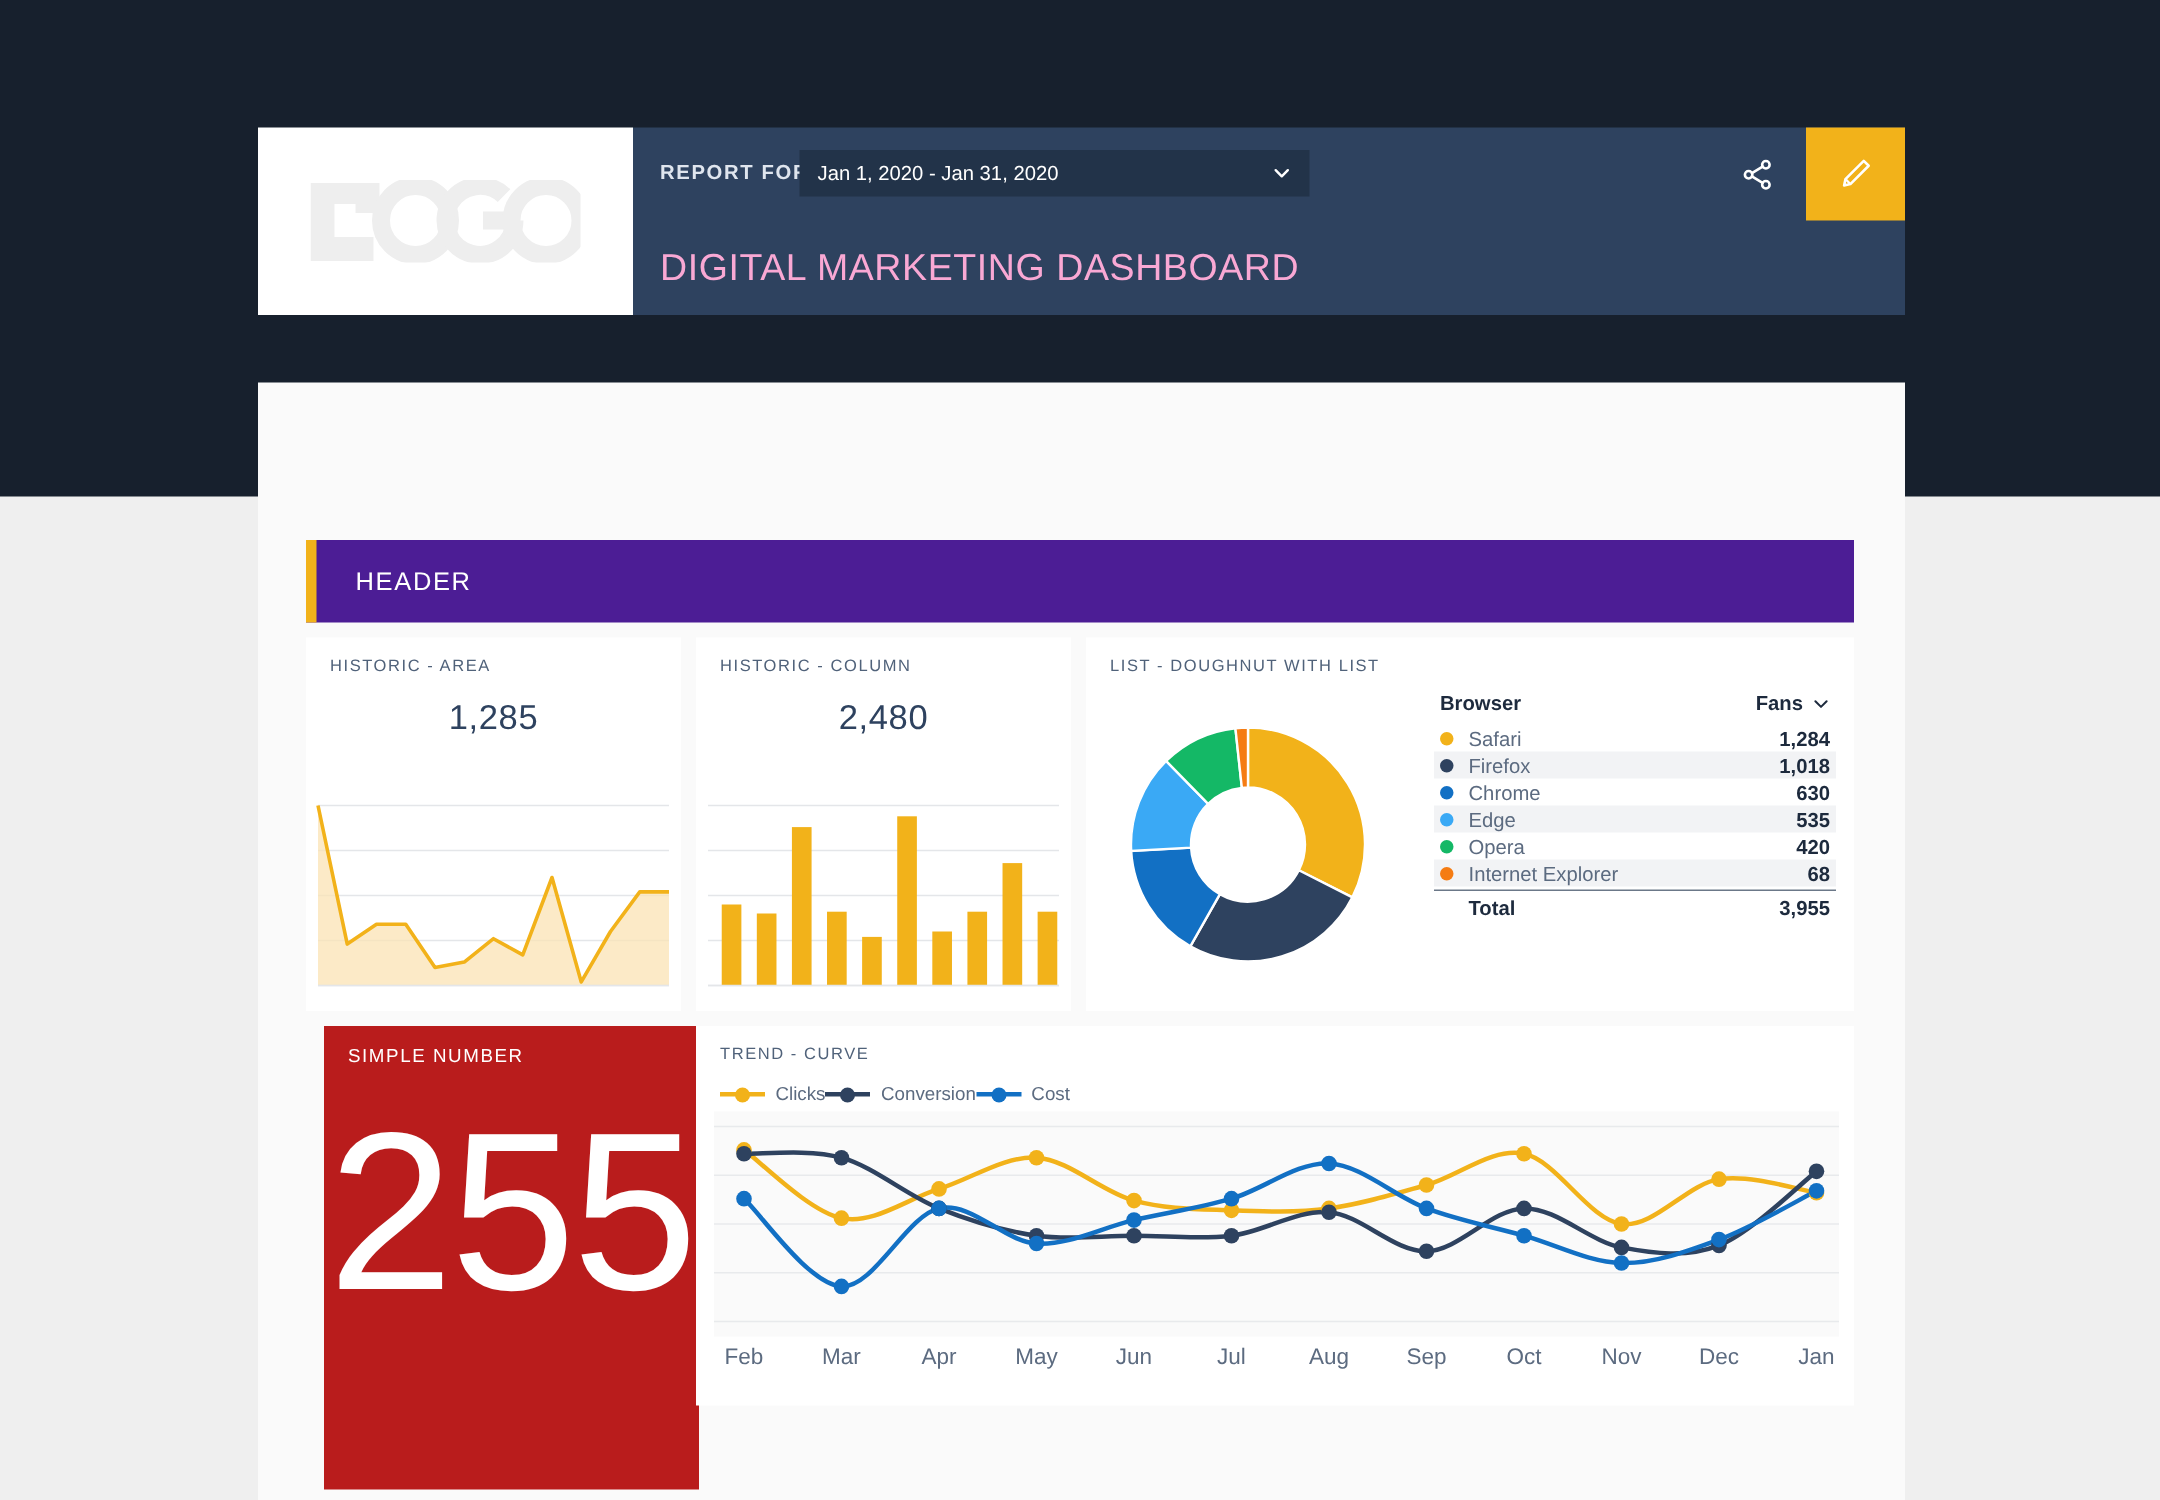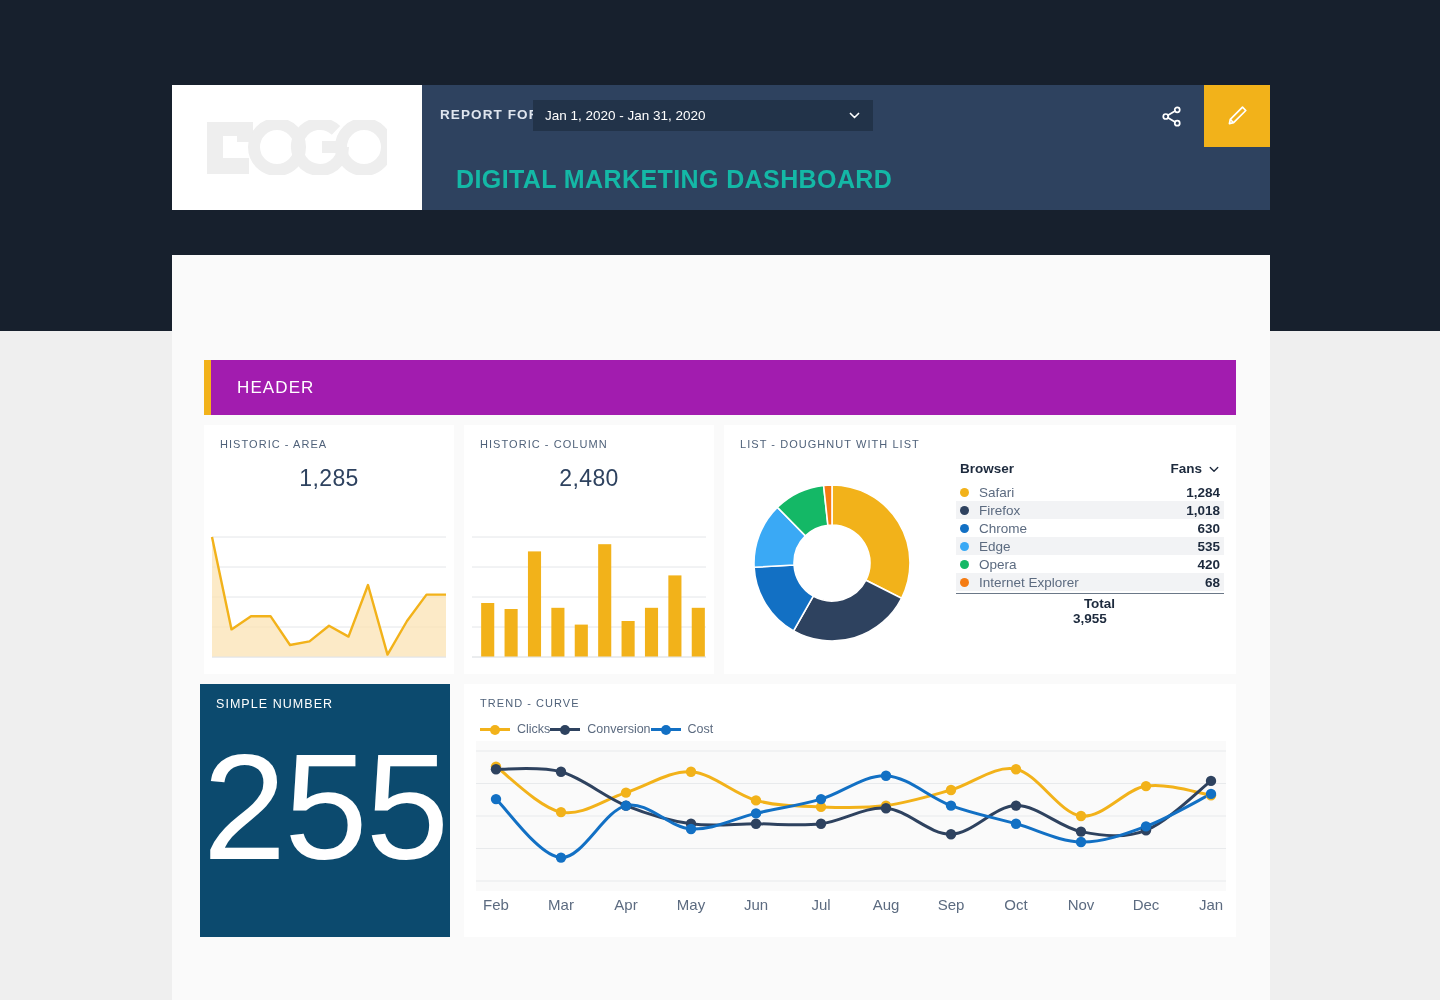--- a/index.html
+++ b/index.html
@@ -46,47 +46,47 @@
     position: absolute; right: 66px; top: 0; width: 65px; height: 62px;
     display: flex; align-items: center; justify-content: center; cursor: pointer;
   }
   .edit-btn {
     position: absolute; right: 0; top: 0; width: 66px; height: 62px;
     background: #f2b21a; display: flex; align-items: center; justify-content: center; cursor: pointer;
   }
 
   .title-row { position: absolute; left: 0; top: 62px; width: 848px; height: 63px; }
   .dash-title {
-    position: absolute; left: 34px; top: 50%; transform: translateY(-50%);
-    color: #14b8a6; font-size: 25px; font-weight: 700; letter-spacing: 0.4px;
+    position: absolute; left: 18px; top: 50%; transform: translateY(-50%);
+    color: #f9a8d4; font-size: 25px; font-weight: 400; letter-spacing: 0.4px;
   }
 
   
   .header-band {
     position: absolute; left: 204px; top: 360px; width: 1032px; height: 55px;
-    background: #a21caf; display: flex; align-items: center;
+    background: #4c1d95; display: flex; align-items: center;
     border-left: 7px solid #f2b21a;
   }
   .header-band-text { color: #ffffff; font-size: 17px; letter-spacing: 1.1px; padding-left: 26px; }
 
   
   .card { position: absolute; background: #ffffff; }
   .card-title {
     position: absolute; left: 16px; top: 13px;
     color: #50627a; font-size: 11px; letter-spacing: 1.05px; font-weight: 500;
   }
   .big-number {
     position: absolute; left: 0; right: 0; top: 40px; text-align: center;
     color: #2e425f; font-size: 23px; font-weight: 400; letter-spacing: 0.4px;
   }
 
   #card-area   { left: 204px;  top: 425px; width: 250px; height: 249px; }
   #card-column { left: 464px;  top: 425px; width: 250px; height: 249px; }
   #card-list   { left: 724px;  top: 425px; width: 512px; height: 249px; }
-  #card-simple { left: 200px;  top: 684px; width: 250px; height: 253px; background: #0c4a6e; }
+  #card-simple { left: 216px;  top: 684px; width: 250px; height: 309px; background: #b91c1c; }
   #card-trend  { left: 464px;  top: 684px; width: 772px; height: 253px; }
 
   .simple-title {
     position: absolute; left: 16px; top: 13px;
     color: #ffffff; font-size: 12.5px; letter-spacing: 1.05px;
   }
   .simple-value {
     position: absolute; left: 0; right: 0; top: 48px;
     text-align: center; color: #ffffff; font-size: 150px; font-weight: 400; line-height: 1;
     letter-spacing: -2px;
@@ -105,21 +105,21 @@
     display: flex; align-items: center; height: 18px; padding: 0 4px;
     font-size: 13.5px;
   }
   .list-row.alt { background: #f2f3f5; }
   .dot { width: 9px; height: 9px; border-radius: 50%; margin-right: 10px; flex: 0 0 auto; }
   .list-row .name { flex: 1; color: #5c6b80; }
   .list-row .num { color: #1d2a3d; font-weight: 700; }
   .list-total {
     display: flex; align-items: center; height: 21px; padding: 2px 4px 0 4px;
     border-top: 1px solid #6b7888; margin-top: 2px;
-    font-size: 13.5px; font-weight: 700; color: #1d2a3d; flex-direction: column;
+    font-size: 13.5px; font-weight: 700; color: #1d2a3d;
   }
   .list-total .name { flex: 1; padding-left: 19px; }
 
   
   .legend { position: absolute; left: 16px; top: 38px; display: flex; }
   .legend-item { display: flex; align-items: center; gap: 7px; font-size: 12.5px; color: #5c6b80; }
   .legend-swatch { position: relative; width: 30px; height: 11px; }
   .legend-swatch i { position: absolute; left: 0; top: 4px; width: 30px; height: 3px; display: block; }
   .legend-swatch b { position: absolute; left: 10px; top: 1px; width: 10px; height: 10px; border-radius: 50%; }
   .trend-plot { position: absolute; left: 12px; top: 57px; width: 750px; height: 150px; background: #fafafa; }

